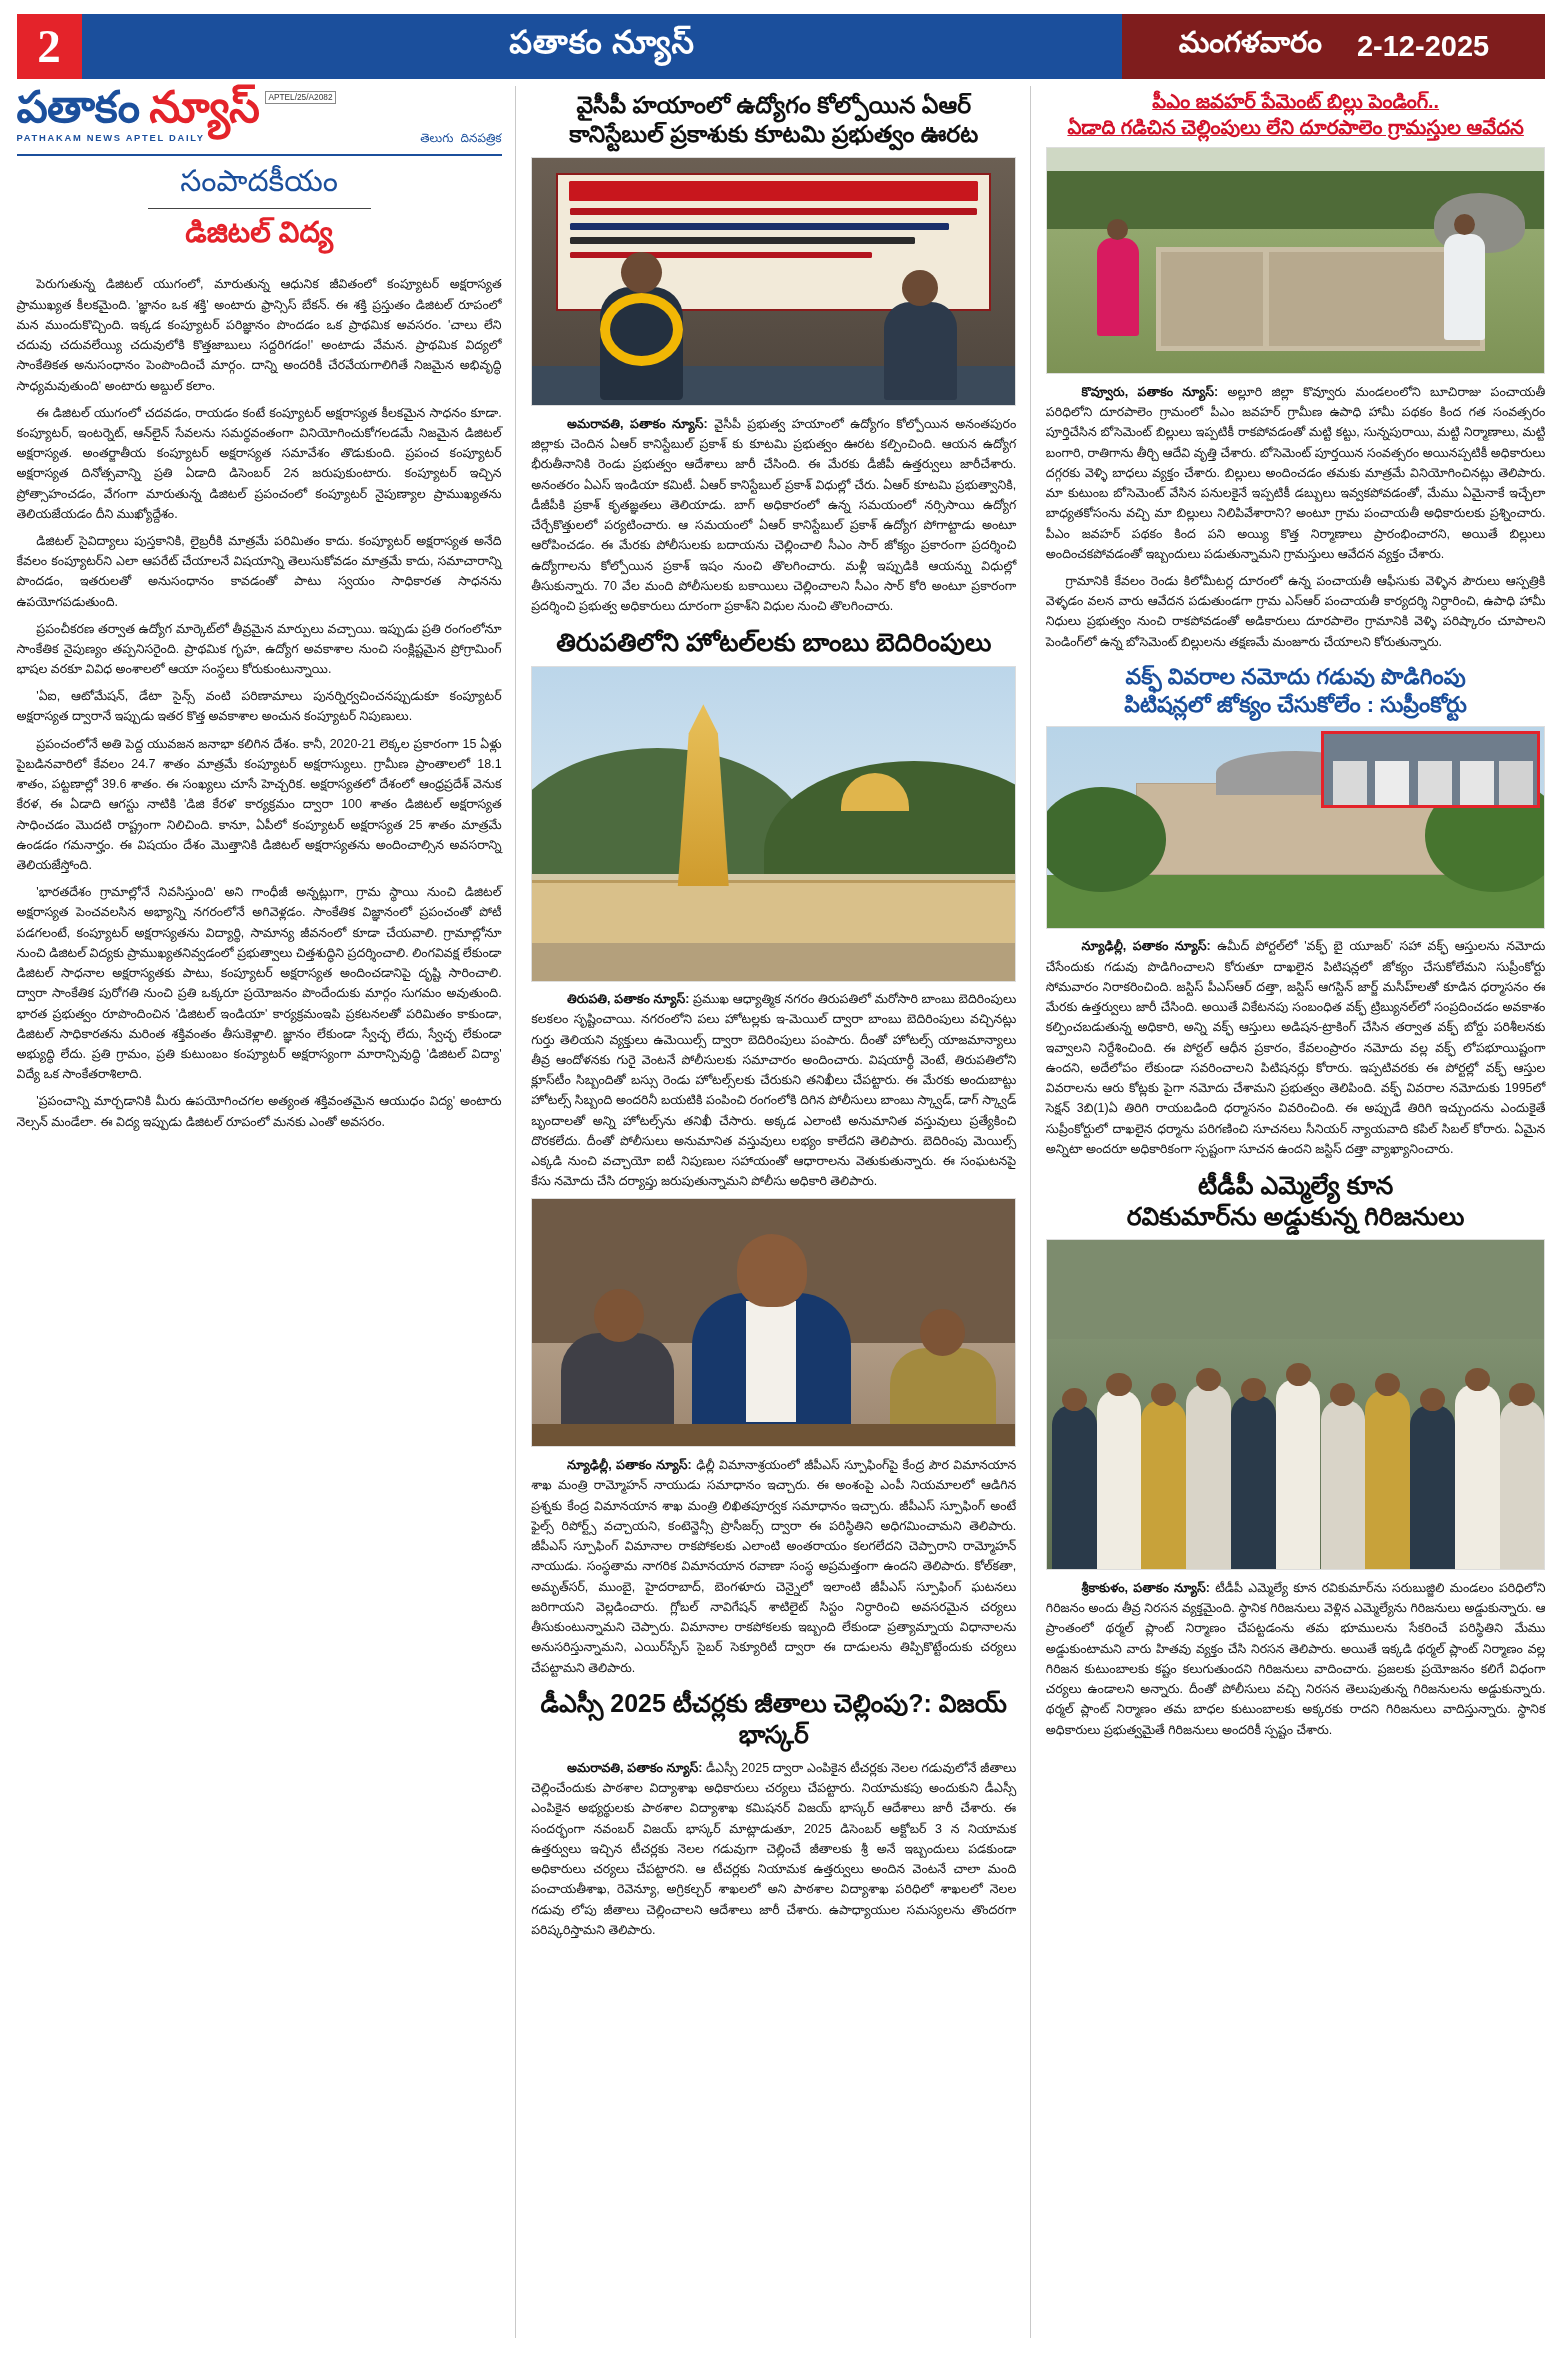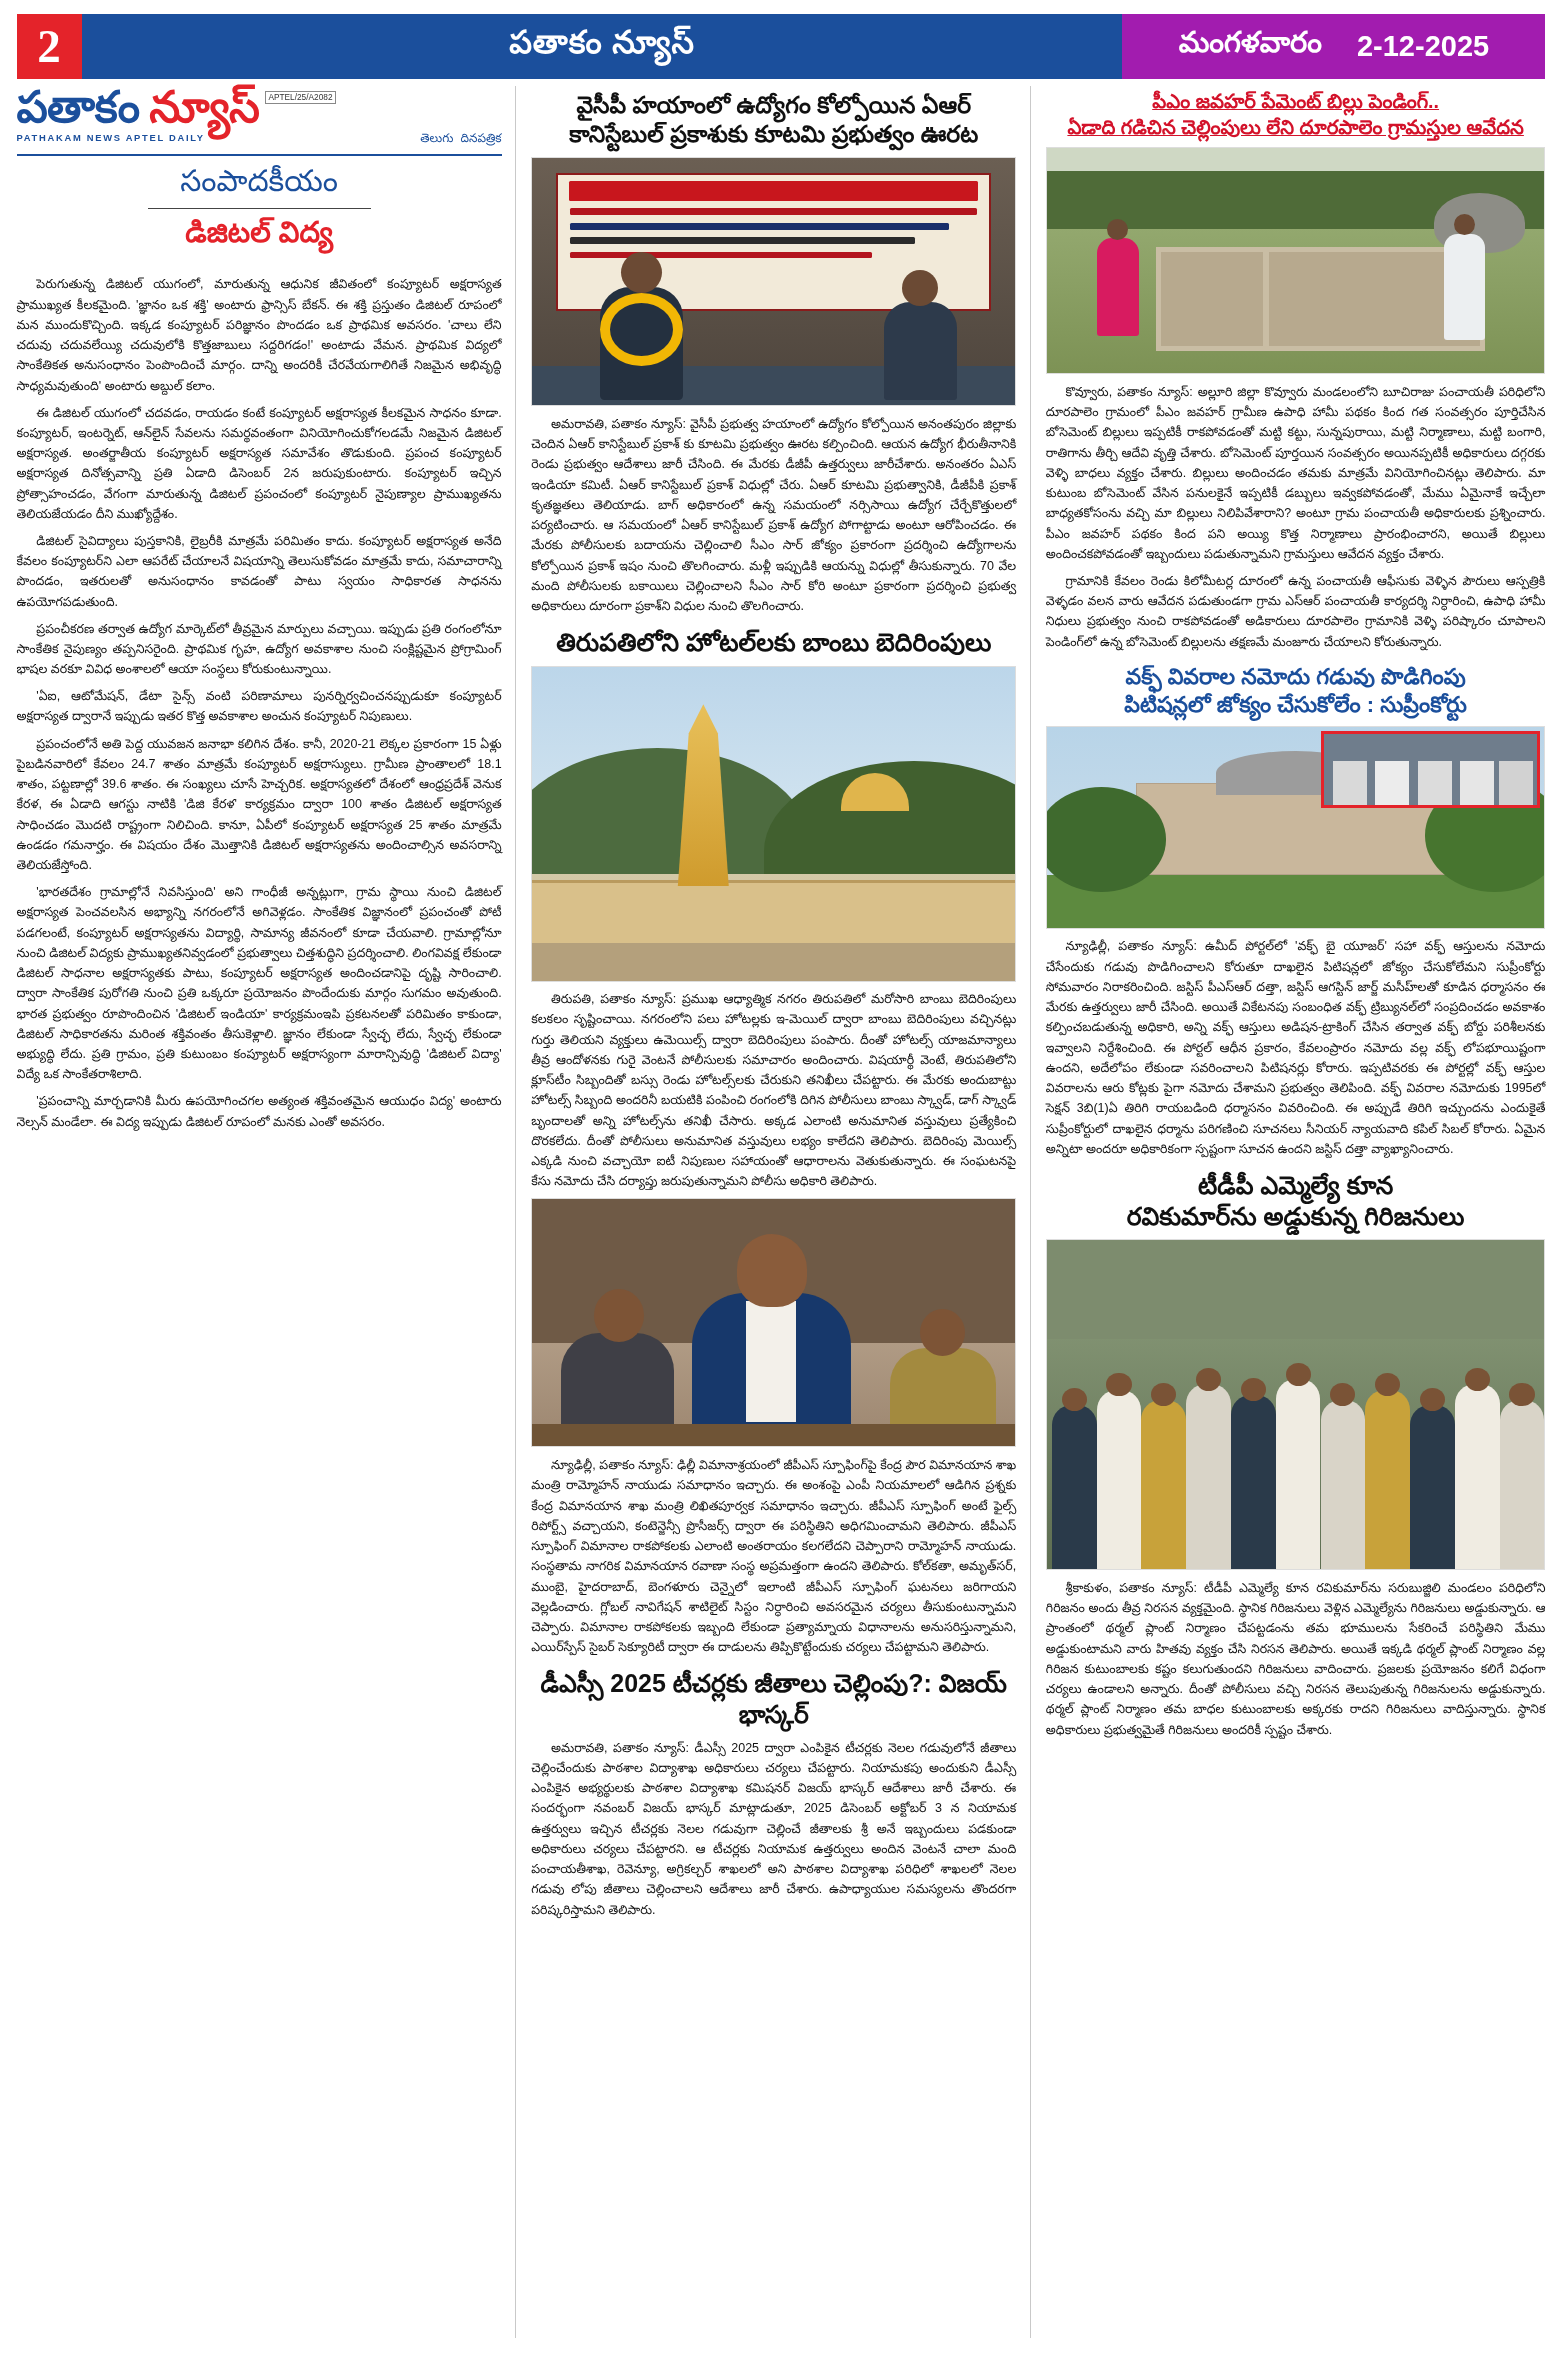--- a/index.html
+++ b/index.html
@@ -43,21 +43,21 @@
     color: #fff;
     display: flex;
     align-items: center;
     justify-content: center;
     font-size: 32px;
     font-weight: bold;
     letter-spacing: 0.8px;
   }
   .topbar-date {
     width: 423px;
-    background: #a21caf;
+    background: #7f1d1d;
     color: #fff;
     display: flex;
     align-items: center;
     justify-content: center;
     gap: 35px;
     font-size: 29px;
     font-weight: bold;
   }
 
   
@@ -166,21 +166,21 @@
     text-decoration: underline;
   }
   .hl-center-2 {
     font-size: 25px;
     font-weight:bold;
     text-align:center;
     line-height:1.24;
     margin: 10.6px 0 7.6px;
   }
 
-  .byline { font-weight: normal; }
+  .byline { font-weight: bold; margin-left: 16px; }
 
   
   .photo {
     width: 100%;
     position: relative;
     overflow: hidden;
     margin-bottom: 7.6px;
     border: 0.8px solid #ddd;
     background:#cfd6dc;
   }

